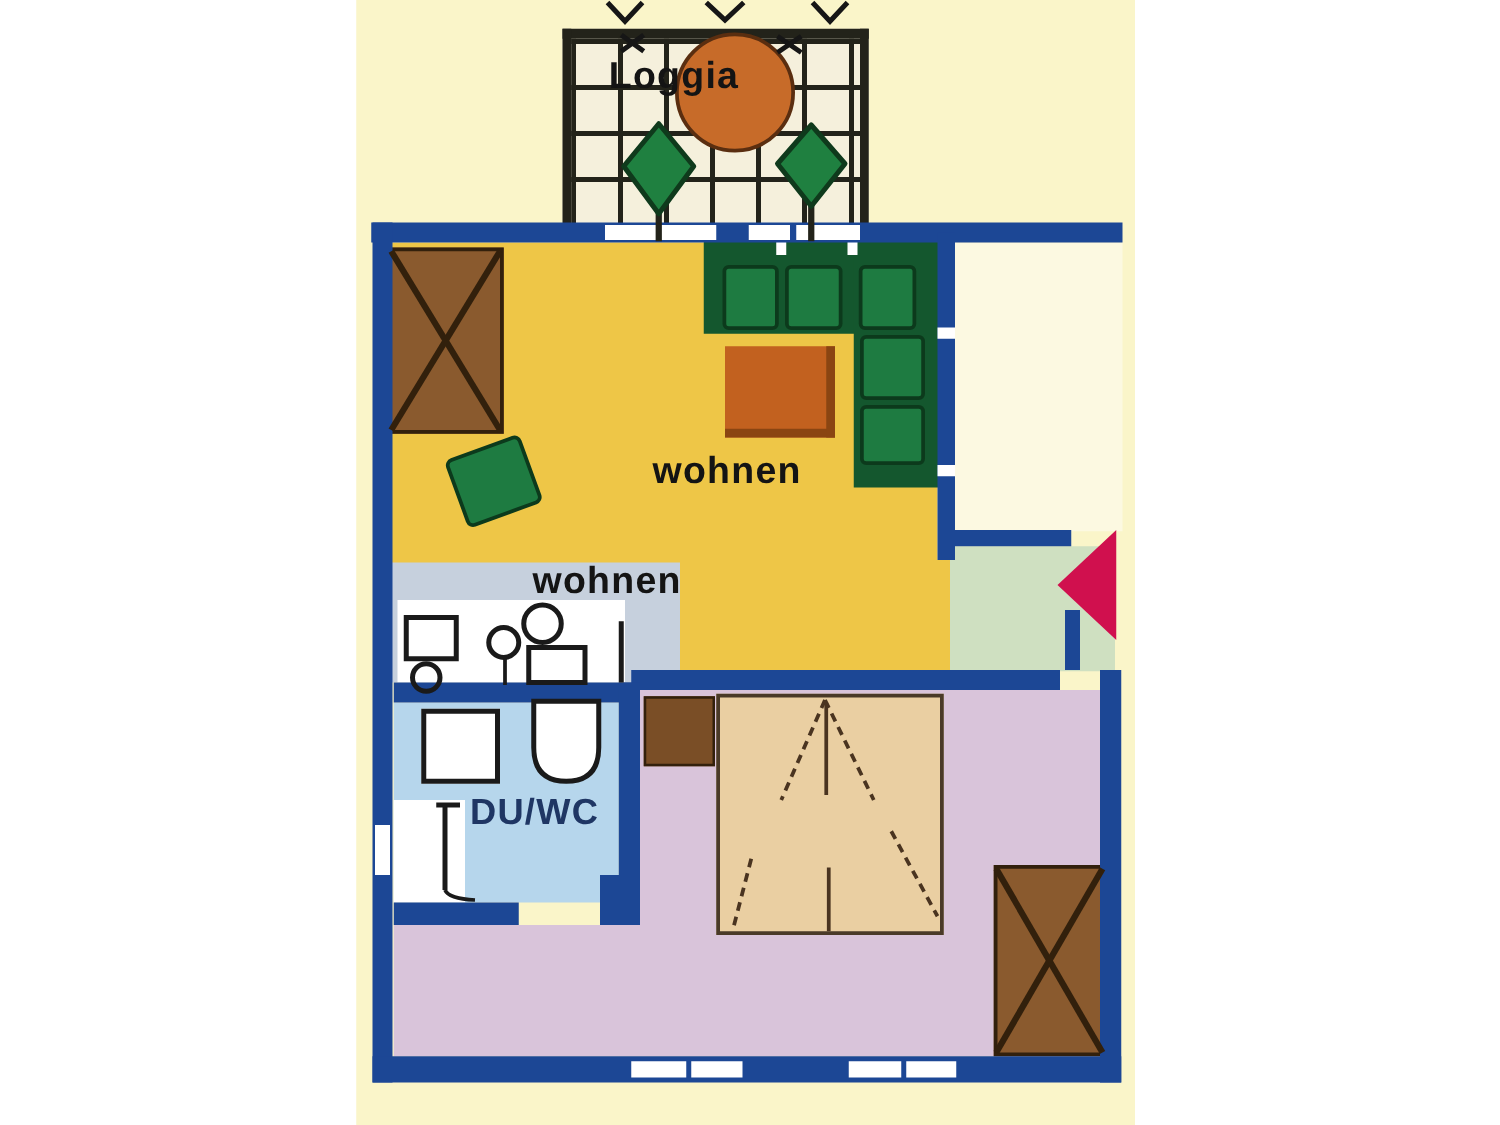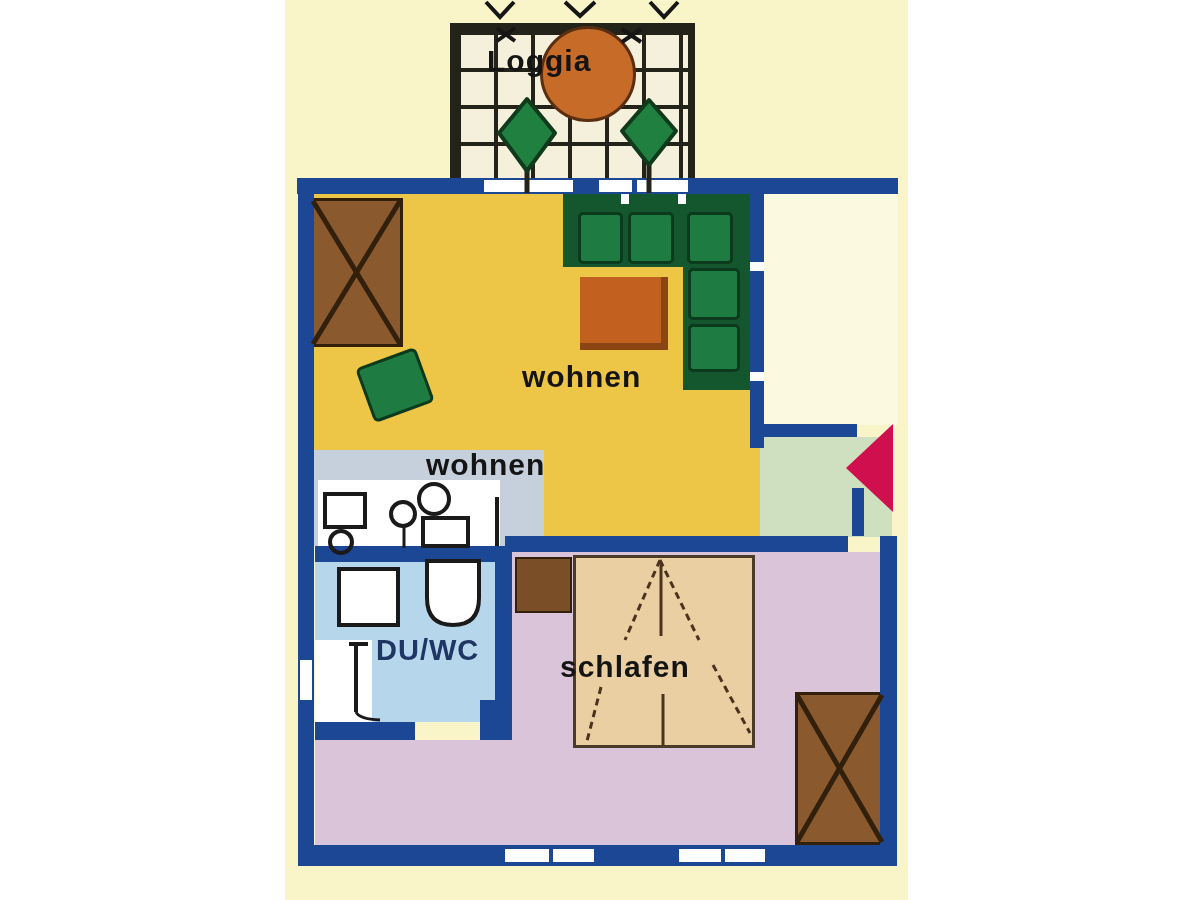--- a/index.html
+++ b/index.html
@@ -154,15 +154,14 @@
       <line x1="663" y1="694" x2="663" y2="745"></line>
     </g>
 
     <polygon points="893,424 893,512 846,468" style="fill:var(--arrow);"></polygon>
   </svg>
 
   <div class="abs label" style="left:487px;top:44px;">Loggia</div>
   <div class="abs label" style="left:522px;top:360px;">wohnen</div>
   <div class="abs label" style="left:426px;top:448px;">wohnen</div>
   <div class="abs label" style="left:376px;top:634px;font-size:29px;color:var(--bath-label);">DU/WC</div>
-  <div class="abs label" style="left:560px;top:650px;">schlafen</div>
 
 </div>
 
 </body></html>

